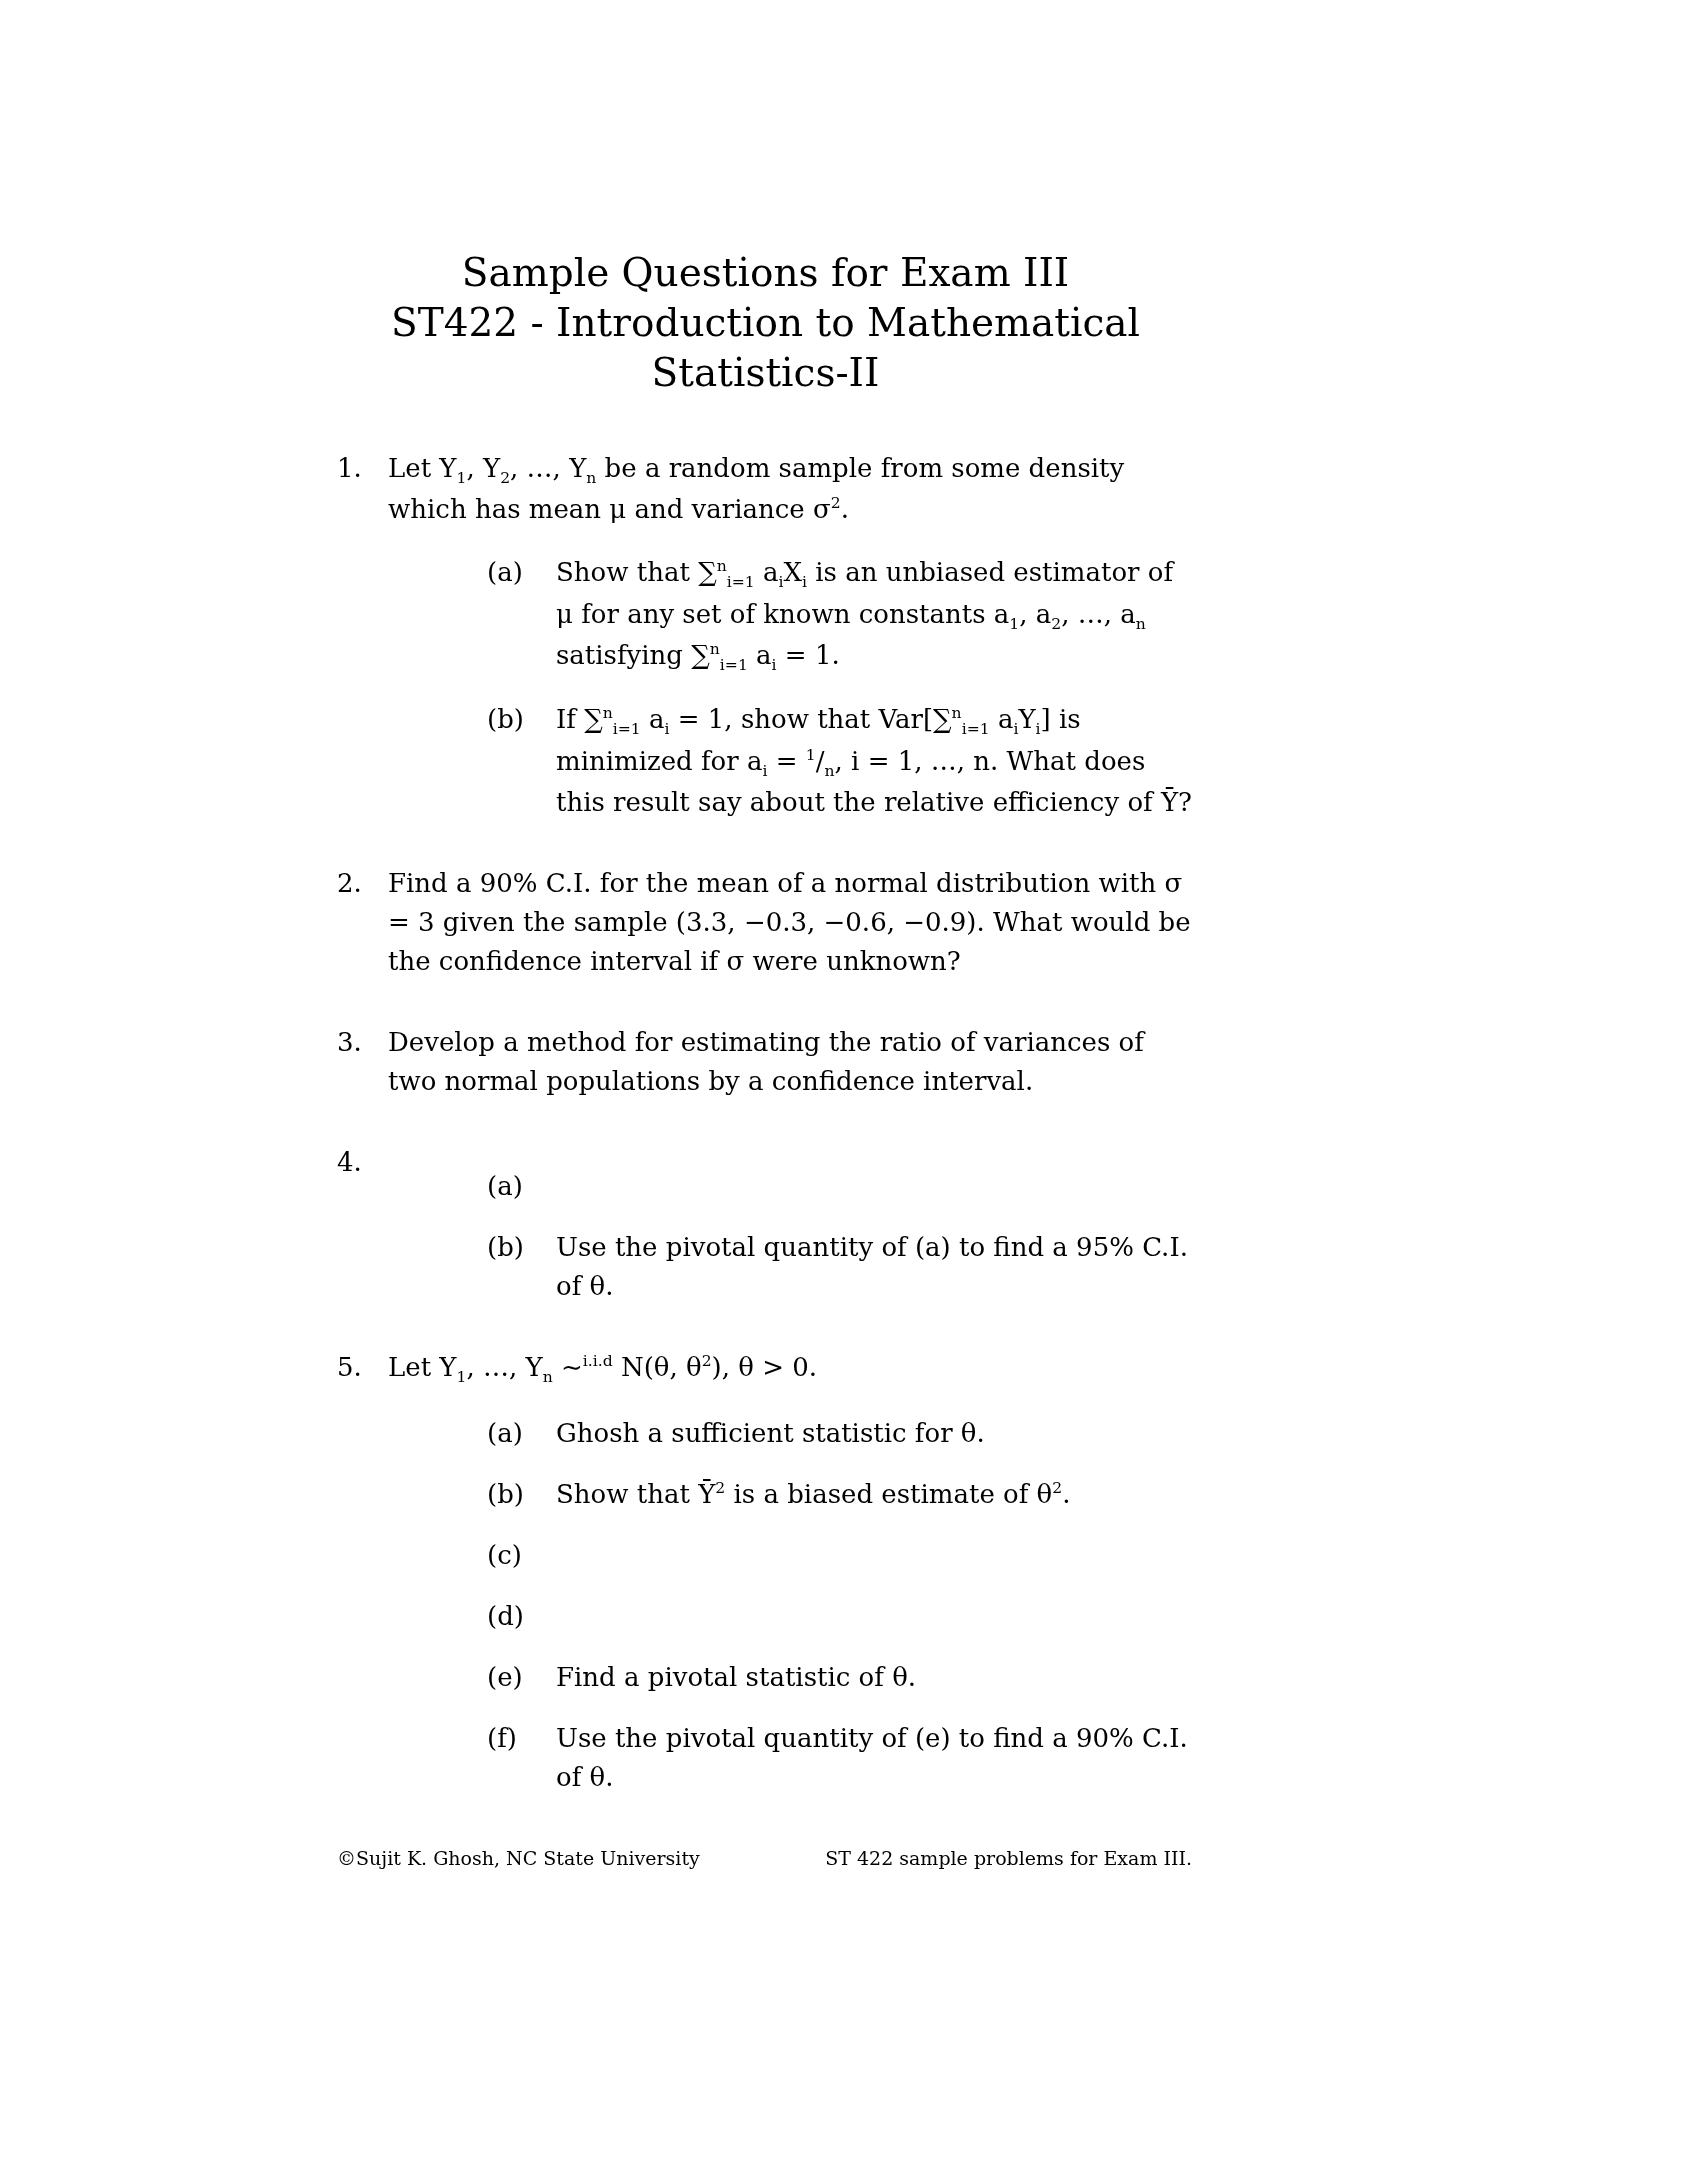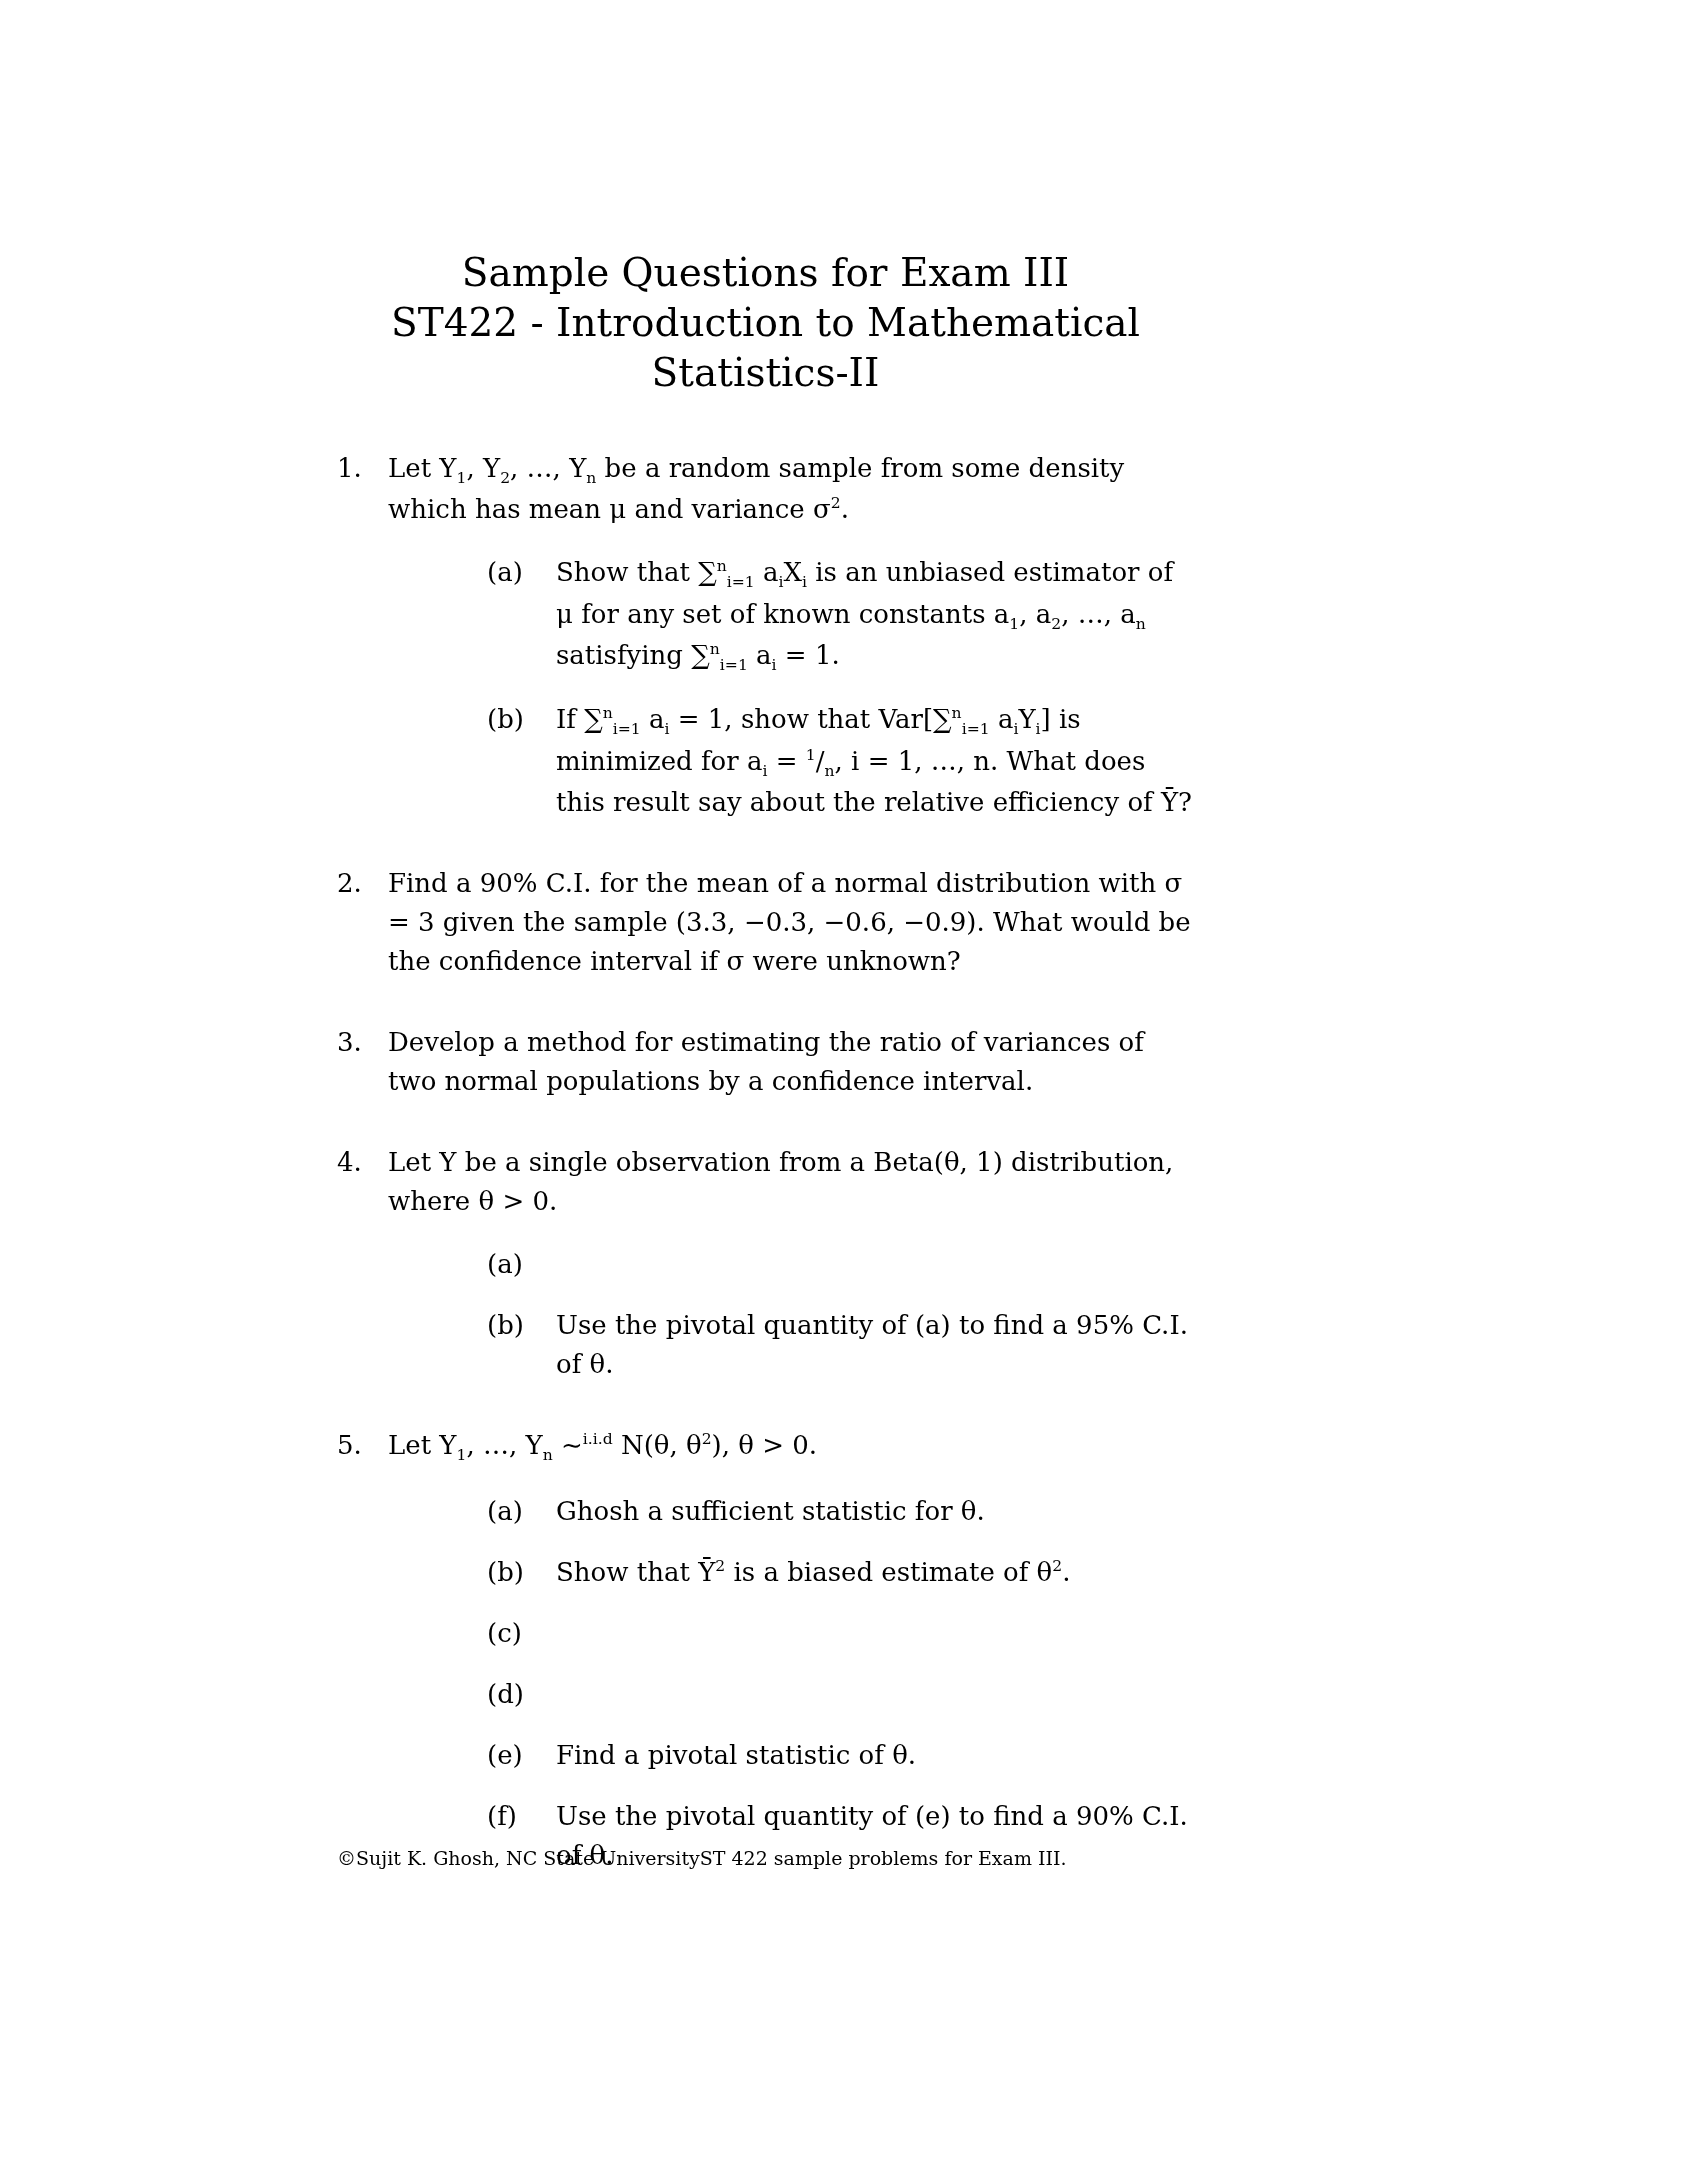--- a/index.html
+++ b/index.html
@@ -57,21 +57,21 @@
     flex: 1;
     line-height: 1.5;
   }
   sup, sub { font-size: 0.6em; }
   .page-footer {
     position: absolute;
     left: 337px;
     right: 259px;
     top: 1847px;
     display: flex;
-    justify-content: flex-start;
+    justify-content: space-between;
     font-size: 19px;
   }
 </style>
 </head>
 <body>
 
 <div class="page">
 
   <header class="titleblock">
     <div class="title-line">Sample Questions for Exam III</div>
@@ -107,21 +107,20 @@
     <div class="question">
       <div class="qnum">3.</div>
       <div class="qbody">
         <div class="qtext">Develop a method for estimating the ratio of variances of two normal populations by a confidence interval.</div>
       </div>
     </div>
 
     <div class="question">
       <div class="qnum">4.</div>
       <div class="qbody">
-        <div class="qtext">Let Y be a single observation from a Beta(θ, 1) distribution, where θ &gt; 0.</div>
         <div class="parts">
           <div class="part">
             <div class="plabel">(a)</div>
           </div>
           <div class="part">
             <div class="plabel">(b)</div>
             <div class="ptext">Use the pivotal quantity of (a) to find a 95% C.I. of θ.</div>
           </div>
         </div>
       </div>

